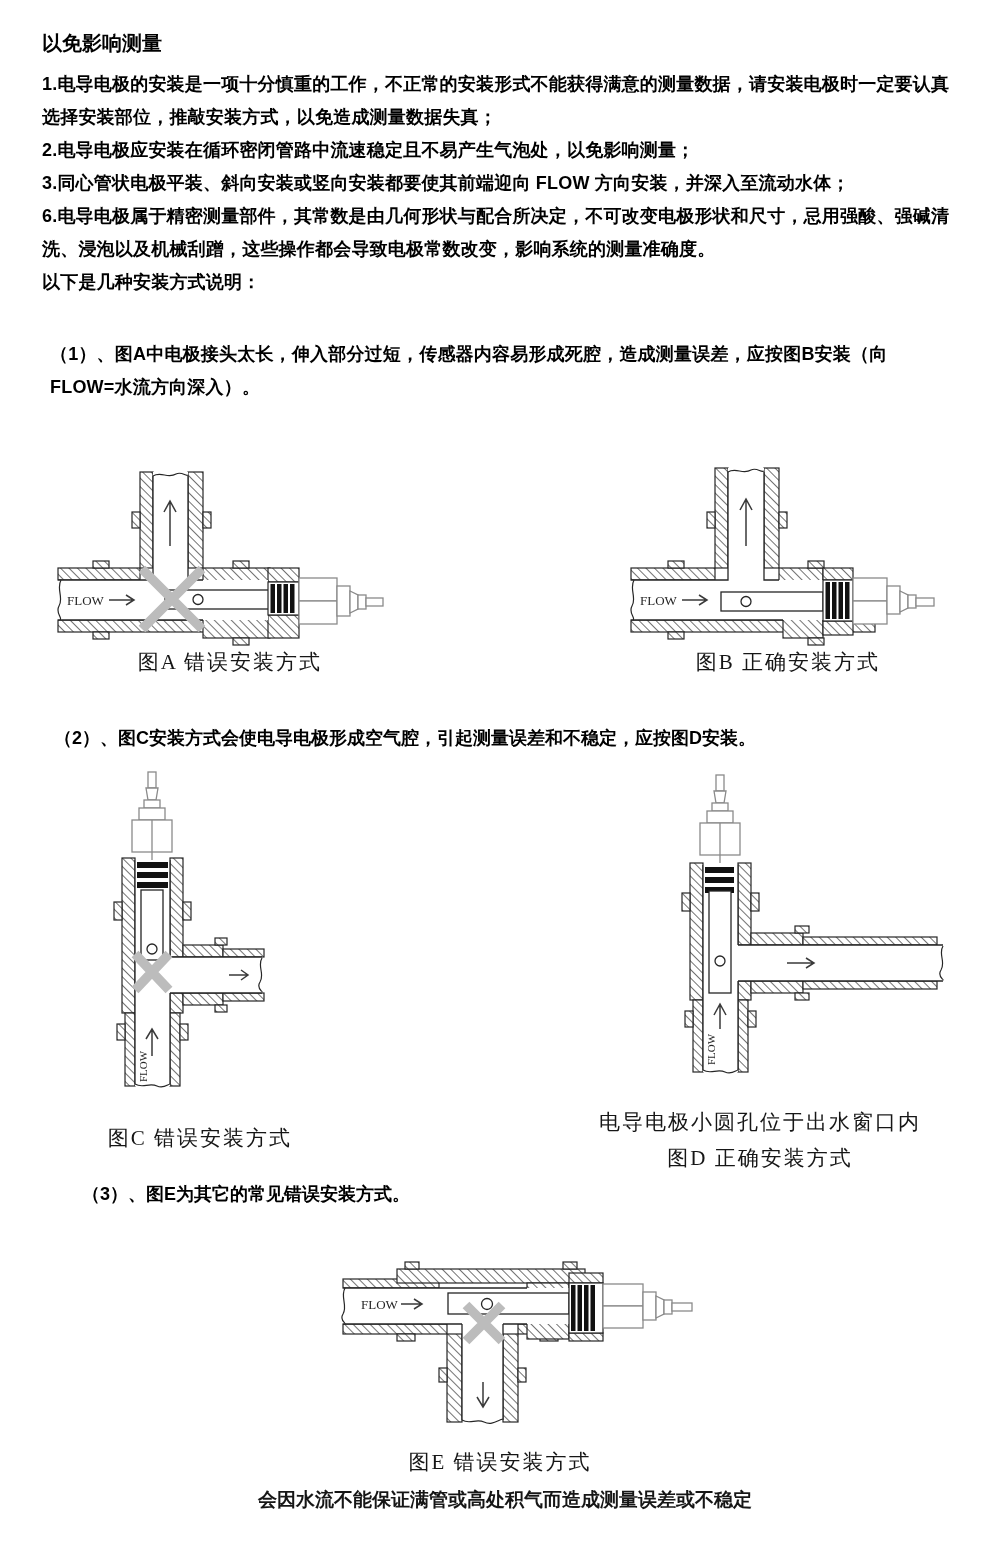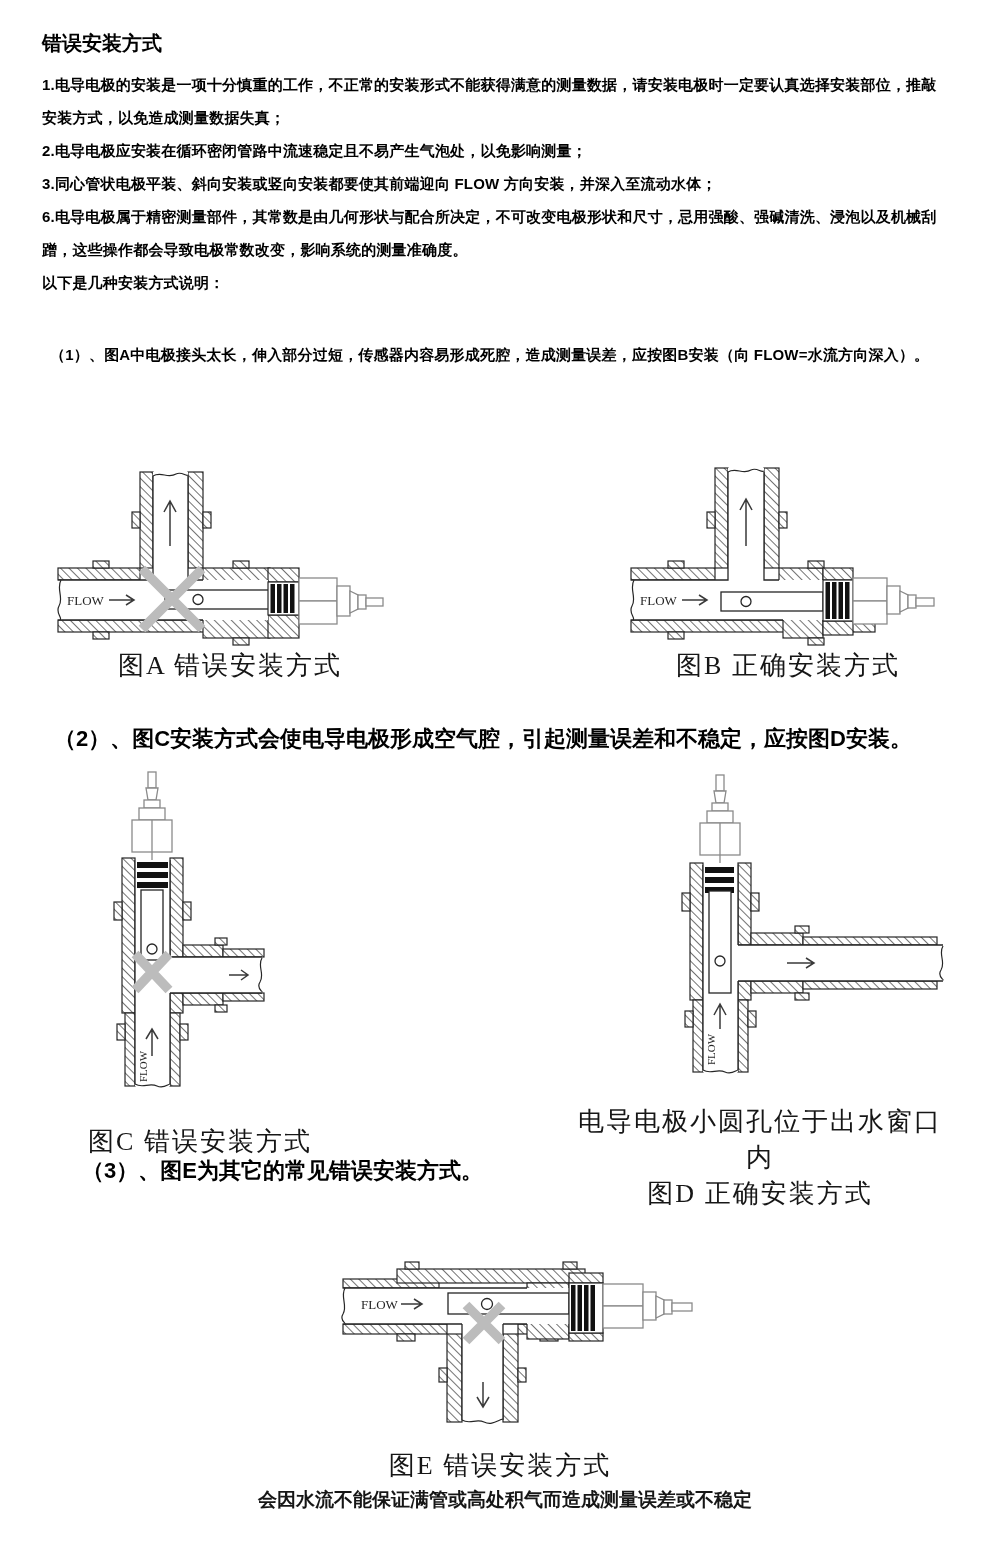--- a/index.html
+++ b/index.html
@@ -1,26 +1,26 @@
 <!DOCTYPE html>
 <html><head>
 <meta charset="utf-8">
 <style>
   html,body{margin:0;padding:0;background:#fff;}
   .page{position:relative;width:990px;height:1557px;background:#fff;overflow:hidden;
         font-family:"Liberation Sans","DejaVu Sans",sans-serif;color:#000;}
   .title{position:absolute;left:42px;top:30px;font-size:20px;font-weight:bold;}
-  .body-text{position:absolute;left:42px;top:68px;width:908px;font-size:15px;
+  .body-text{position:absolute;left:42px;top:68px;width:908px;font-size:18px;
              line-height:33px;font-weight:bold;letter-spacing:0.2px;}
   .body-text p{margin:0;}
-  .para-abs{position:absolute;font-size:22px;line-height:33px;font-weight:bold;width:908px;}
+  .para-abs{position:absolute;font-size:18px;line-height:33px;font-weight:bold;width:908px;}
   .fig{position:absolute;}
   .fig-caption{position:absolute;text-align:center;
                font-family:"Liberation Serif","DejaVu Serif",serif;
-               font-size:26px;color:#161616;letter-spacing:2px;}
+               font-size:21px;color:#161616;letter-spacing:2px;}
   .fig-caption .cap-line{display:block;line-height:36px;}
   .sub-bold{font-family:"Liberation Sans","DejaVu Sans",sans-serif;
             font-weight:bold;font-size:19px;letter-spacing:0;}
   svg{display:block;}
   svg text{font-family:"Liberation Serif","DejaVu Serif",serif;fill:#262626;}
   .hatched{stroke:#262626;stroke-width:1.2;}
   .white-int{fill:#ffffff;}
   .outline{fill:none;stroke:#262626;stroke-width:1.3;}
   .wavy{fill:none;stroke:#262626;stroke-width:1.2;}
   .tube{fill:#ffffff;stroke:#262626;stroke-width:1.3;}
@@ -29,21 +29,21 @@
   .conn{fill:#ffffff;stroke:#8a8a8a;stroke-width:1.3;}
   .connline{fill:none;stroke:#8a8a8a;stroke-width:1.3;}
   .arrow{fill:none;stroke:#3a3a3a;stroke-width:1.5;}
   .xmark{fill:none;stroke-width:9.5;stroke-linecap:butt;}
 </style>
 </head>
 <body>
 
 <div class="page">
 
-  <div class="title">错误安装方式</div>
+  <div class="title">以免影响测量</div>
 
   <div class="body-text">
     <p>1.电导电极的安装是一项十分慎重的工作，不正常的安装形式不能获得满意的测量数据，请安装电极时一定要认真选择安装部位，推敲安装方式，以免造成测量数据失真；</p>
     <p>2.电导电极应安装在循环密闭管路中流速稳定且不易产生气泡处，以免影响测量；</p>
     <p>3.同心管状电极平装、斜向安装或竖向安装都要使其前端迎向 FLOW 方向安装，并深入至流动水体；</p>
     <p>6.电导电极属于精密测量部件，其常数是由几何形状与配合所决定，不可改变电极形状和尺寸，忌用强酸、强碱清洗、浸泡以及机械刮蹭，这些操作都会导致电极常数改变，影响系统的测量准确度。</p>
     <p>以下是几种安装方式说明：</p>
     <p style="padding-left:8px;margin-top:39px;">（1）、图A中电极接头太长，伸入部分过短，传感器内容易形成死腔，造成测量误差，应按图B安装（向 FLOW=水流方向深入）。</p>
   </div>
 
@@ -243,21 +243,21 @@
     <path class="wavy" d="M288,181 C283,189 291,197 286,205 C282,211 289,215 288,215 M48,305 C56,310 62,303 70,307 C76,310 80,306 83,305"></path>
     <path class="arrow" d="M132,198 H158 M151,193 L159,198 L151,203"></path>
     <path class="arrow" d="M65,264 V240 M59,250 L65,239 L71,250"></path>
     <text x="60" y="300" font-size="11" transform="rotate(-90 60 300)">FLOW</text>
   </svg>
   <div class="fig-caption" style="left:565px;top:1104px;width:390px;">
     <span class="cap-line">电导电极小圆孔位于出水窗口内</span>
     <span class="cap-line">图D 正确安装方式</span>
   </div>
 
-  <div class="para-abs" style="left:42px;top:1154px;padding-left:40px;">（3）、图E为其它的常见错误安装方式。</div>
+  <div class="para-abs" style="left:42px;top:1178px;padding-left:40px;">（3）、图E为其它的常见错误安装方式。</div>
 
   <svg class="fig" style="left:335px;top:1256px;" width="372" height="180" viewBox="0 0 372 180">
     <defs>
       <pattern id="hE" width="6" height="6" patternUnits="userSpaceOnUse" patternTransform="rotate(-45)">
         <rect width="6" height="6" fill="#fff"></rect>
           <line x1="0" y1="0" x2="0" y2="6" stroke="#262626" stroke-width="1.3"></line>
       </pattern>
     </defs>
     <g class="hatched" fill="url(#hE)">
       <rect x="8" y="23" width="96" height="9"></rect>

